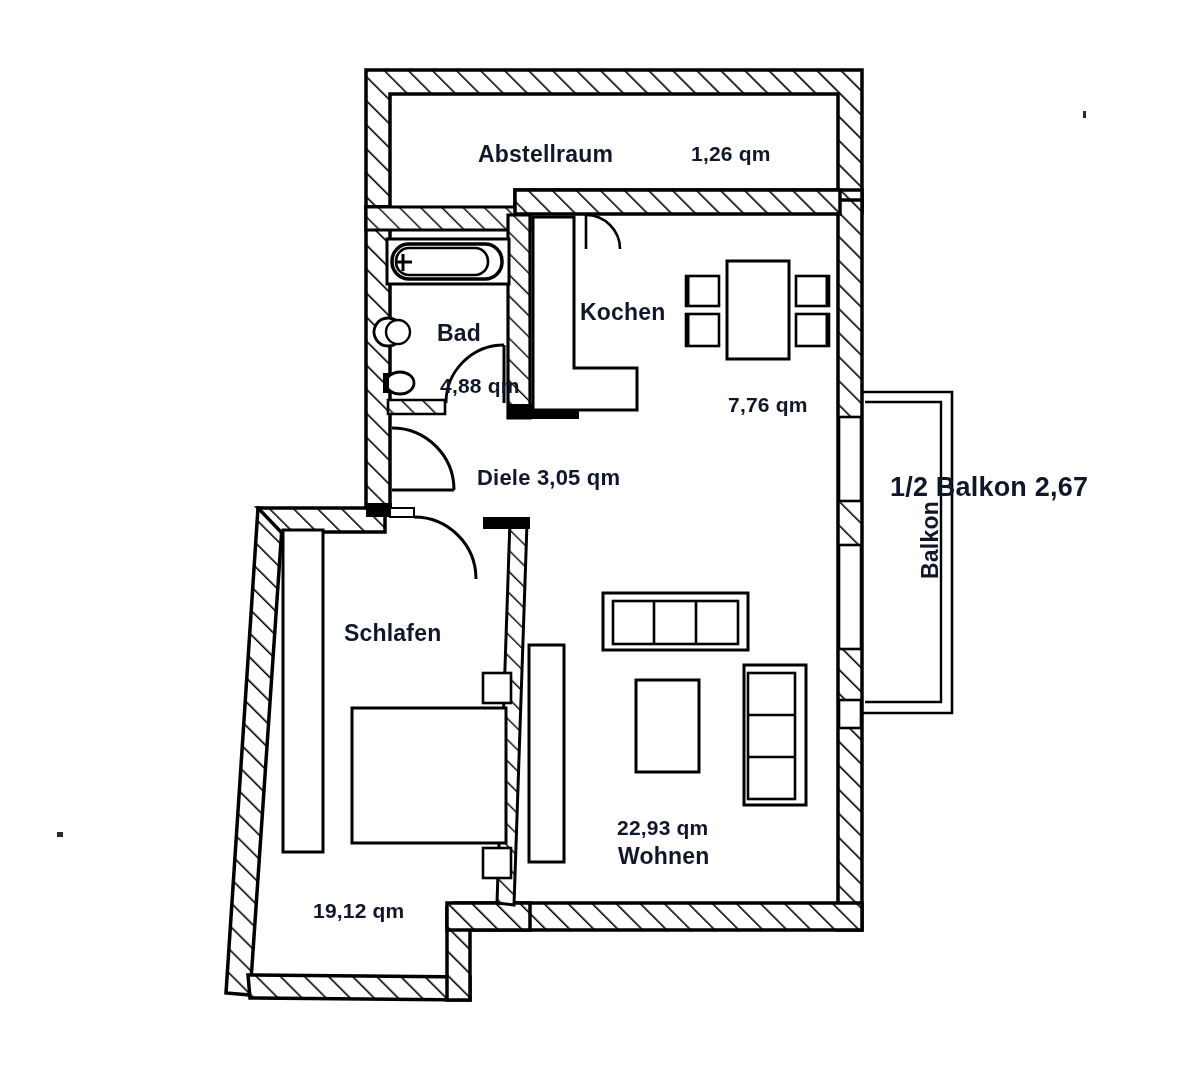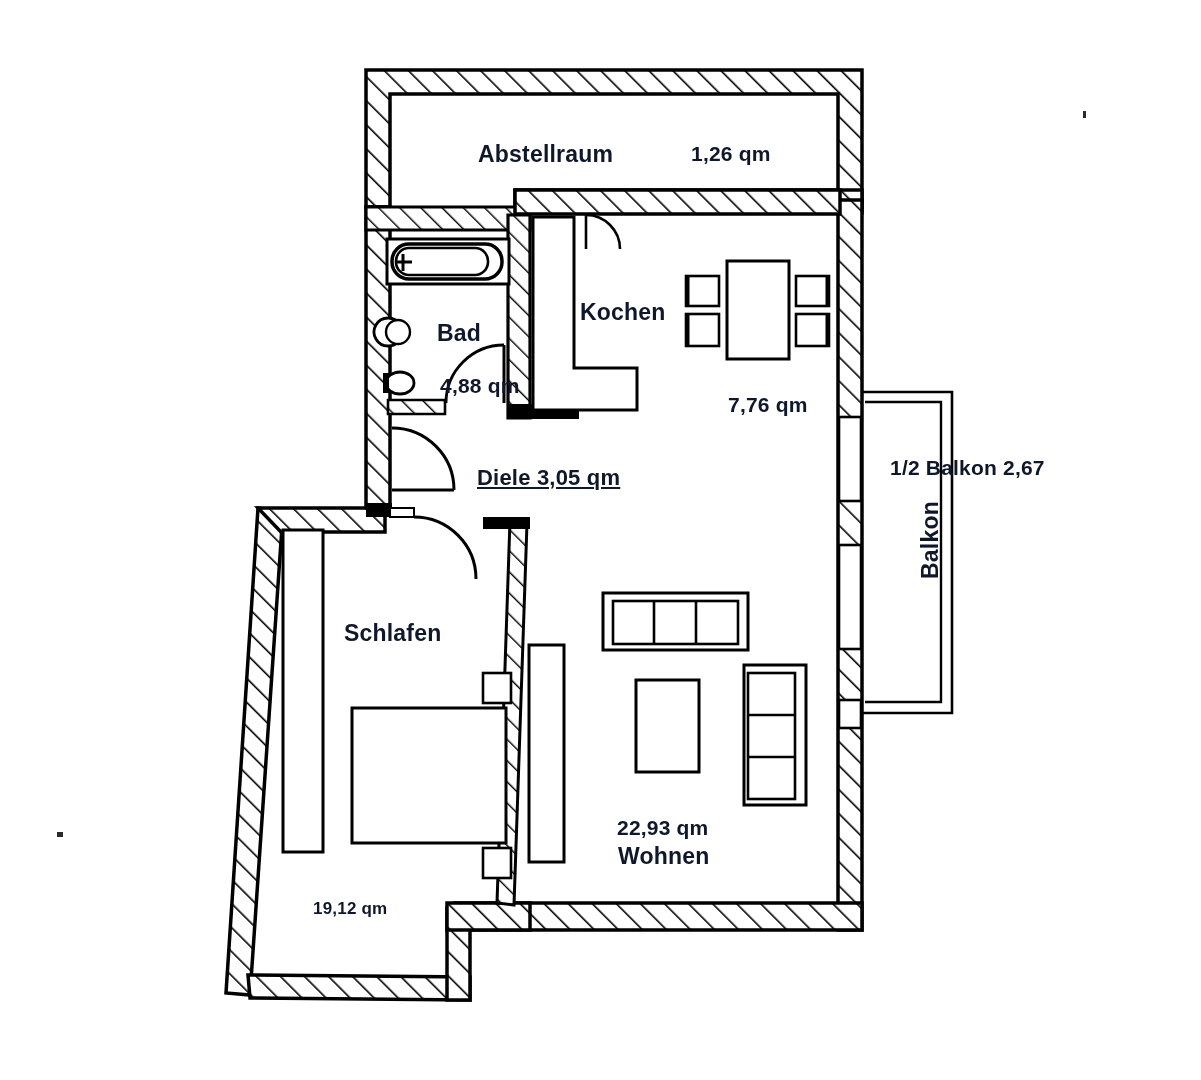--- a/index.html
+++ b/index.html
@@ -34,26 +34,26 @@
     font-weight: bold;
     white-space: nowrap;
     letter-spacing: 0.2px;
   }
   .lbl-abstellraum { left: 478px; top: 141px; font-size: 23px; }
   .lbl-abstellraum-area { left: 648px; top: 142px; font-size: 21px; margin-left: 43px; }
   .lbl-kochen { left: 580px; top: 299px; font-size: 23px; }
   .lbl-kochen-area { left: 680px; top: 393px; font-size: 21px; margin-left: 48px; }
   .lbl-bad { left: 437px; top: 320px; font-size: 23px; }
   .lbl-bad-area { left: 440px; top: 374px; font-size: 21px; }
-  .lbl-diele { left: 477px; top: 465px; font-size: 22px; text-decoration: underline; }
+  .lbl-diele { left: 477px; top: 465px; font-size: 22px; }
   .lbl-schlafen { left: 344px; top: 620px; font-size: 23px; }
-  .lbl-schlafen-area { left: 313px; top: 899px; font-size: 17px; }
+  .lbl-schlafen-area { left: 313px; top: 899px; font-size: 21px; }
   .lbl-wohnen-area { left: 617px; top: 816px; font-size: 21px; }
   .lbl-wohnen { left: 618px; top: 843px; font-size: 23px; }
-  .lbl-balkon-half { left: 890px; top: 456px; font-size: 21px; text-align: center; }
+  .lbl-balkon-half { left: 890px; top: 472px; font-size: 27px; text-align: center; }
   .lbl-balkon-vert {
     left: 860px; top: 470px; font-size: 23px;
     width: 140px; height: 140px;
     transform: rotate(-90deg);
     transform-origin: 50% 50%;
     text-align: center;
     line-height: 140px;
   }
   .speck {
     position: absolute;

